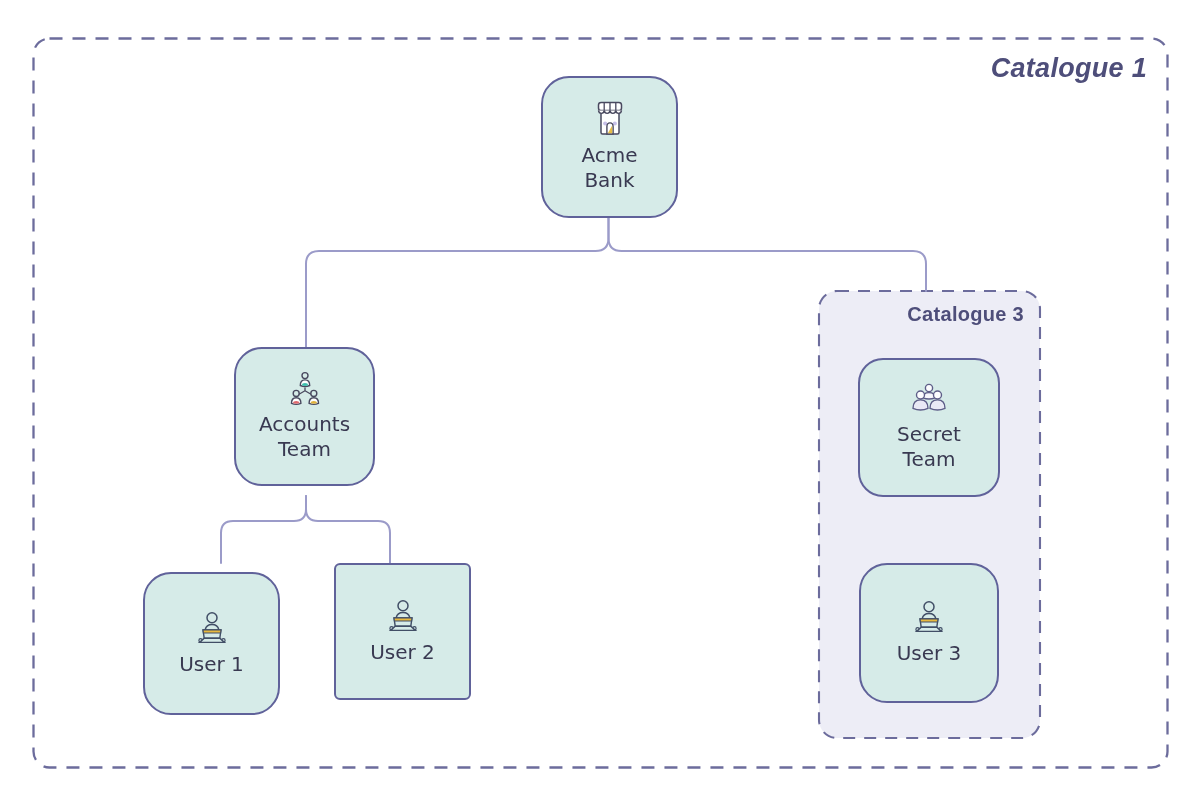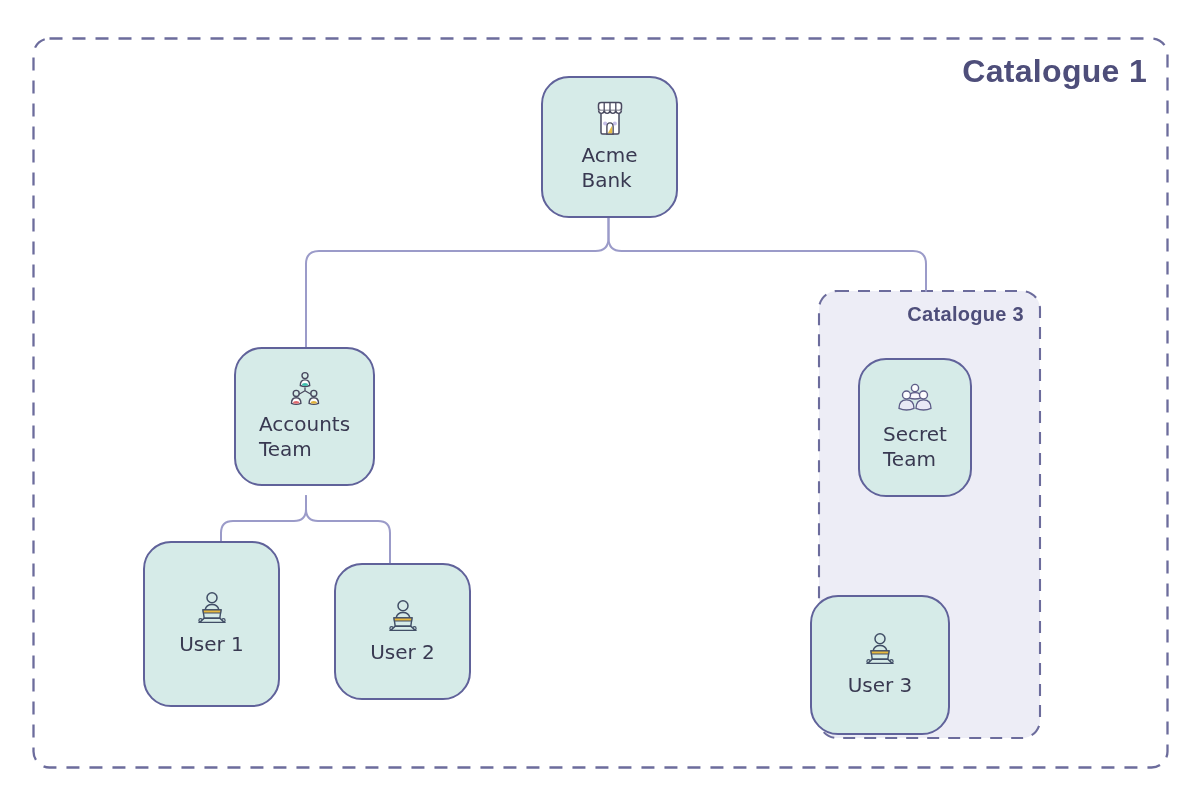--- a/index.html
+++ b/index.html
@@ -6,29 +6,29 @@
   .canvas{
     position:relative;width:1201px;height:801px;background:#ffffff;
     font-family:"DejaVu Sans","Liberation Sans",sans-serif;overflow:hidden;
   }
   .wires{position:absolute;left:0;top:0;z-index:1;}
   .container-box{position:absolute;z-index:0;background:transparent;}
   .container-label{
     position:absolute;z-index:3;font-weight:bold;color:#4e4e7a;
     font-family:"Liberation Sans","DejaVu Sans",sans-serif;letter-spacing:.3px;
   }
-  .container-label.lvl1{font-size:32px;}
+  .container-label.lvl1{font-size:27px;font-style:italic;}
   .container-label.lvl2{font-size:20px;}
   .node{
     position:absolute;z-index:2;background:#d6ebe8;border:2px solid #60629a;
     border-radius:28px;display:flex;flex-direction:column;align-items:center;
     justify-content:center;gap:5px;box-sizing:border-box;
   }
   .node-label{
-    color:#393951;font-size:20px;line-height:1.25;
+    color:#393951;font-size:20px;line-height:1.25;text-align:center;
     white-space:pre-line;
   }
   .icon{display:block;}
 </style>
 </head>
 <body>
 
 <div class="canvas">
 
   <svg class="wires" width="1201" height="801" viewBox="0 0 1201 801">
@@ -76,60 +76,60 @@
       <path d="M8.5 32.3 Q8.5 26.7 13.2 26.7 Q17.9 26.7 17.9 32.3 Q13.2 34.4 8.5 32.3 Z" fill="#ffffff" stroke="#49495f" stroke-width="1.4"></path>
       <path d="M9.8 32 Q13.2 33.5 16.6 32 Q16.2 29.9 13.2 29.9 Q10.2 29.9 9.8 32 Z" fill="#e0696e"></path>
       <circle cx="30.8" cy="22.4" r="3" fill="none" stroke="#49495f" stroke-width="1.4"></circle>
       <path d="M26.1 32.3 Q26.1 26.7 30.8 26.7 Q35.5 26.7 35.5 32.3 Q30.8 34.4 26.1 32.3 Z" fill="#ffffff" stroke="#49495f" stroke-width="1.4"></path>
       <path d="M27.4 32 Q30.8 33.5 34.2 32 Q33.8 29.9 30.8 29.9 Q27.8 29.9 27.4 32 Z" fill="#dfb23c"></path>
     </svg>
     <div class="node-label">Accounts
 Team</div>
   </div>
 
-  <div class="node" style="left:143px;top:541px;width:137px;height:166px;">
+  <div class="node" style="left:143px;top:572px;width:137px;height:143px;">
     <svg class="icon" width="44" height="36" viewBox="0 0 44 36">
       <circle cx="22" cy="6.8" r="5" fill="none" stroke="#414e66" stroke-width="1.5"></circle>
       <path d="M15.2 18.6 Q16.3 13.4 22 13.4 Q27.7 13.4 28.8 18.6" fill="none" stroke="#414e66" stroke-width="1.5"></path>
       <path d="M13 18.9 L31 18.9 L29.8 27.2 L14.2 27.2 Z" fill="#d6ebe8" stroke="#414e66" stroke-width="1.4"></path>
       <path d="M13 18.9 H31 L30.6 22 H13.4 Z" fill="#e8b93f" stroke="#414e66" stroke-width="1.1"></path>
       <circle cx="10.6" cy="29.4" r="1.7" fill="#d6ebe8" stroke="#414e66" stroke-width="1.2"></circle>
       <circle cx="33.4" cy="29.4" r="1.7" fill="#d6ebe8" stroke="#414e66" stroke-width="1.2"></circle>
       <path d="M9.6 31.4 L34.4 31.4 L29.8 27.2 L14.2 27.2 Z" fill="#d6ebe8" stroke="#414e66" stroke-width="1.4"></path>
     </svg>
     <div class="node-label">User 1</div>
   </div>
 
-  <div class="node" style="left:334px;top:563px;width:137px;height:137px;">
+  <div class="node" style="left:334px;top:563px;width:137px;height:137px;border-radius:6px;">
     <svg class="icon" width="44" height="36" viewBox="0 0 44 36">
       <circle cx="22" cy="6.8" r="5" fill="none" stroke="#414e66" stroke-width="1.5"></circle>
       <path d="M15.2 18.6 Q16.3 13.4 22 13.4 Q27.7 13.4 28.8 18.6" fill="none" stroke="#414e66" stroke-width="1.5"></path>
       <path d="M13 18.9 L31 18.9 L29.8 27.2 L14.2 27.2 Z" fill="#d6ebe8" stroke="#414e66" stroke-width="1.4"></path>
       <path d="M13 18.9 H31 L30.6 22 H13.4 Z" fill="#e8b93f" stroke="#414e66" stroke-width="1.1"></path>
       <circle cx="10.6" cy="29.4" r="1.7" fill="#d6ebe8" stroke="#414e66" stroke-width="1.2"></circle>
       <circle cx="33.4" cy="29.4" r="1.7" fill="#d6ebe8" stroke="#414e66" stroke-width="1.2"></circle>
       <path d="M9.6 31.4 L34.4 31.4 L29.8 27.2 L14.2 27.2 Z" fill="#d6ebe8" stroke="#414e66" stroke-width="1.4"></path>
     </svg>
     <div class="node-label">User 2</div>
   </div>
 
-  <div class="node" style="left:858px;top:358px;width:114px;height:139px;">
+  <div class="node" style="left:858px;top:358px;width:142px;height:139px;border-radius:25px;">
     <svg class="icon" width="44" height="34" viewBox="0 0 44 34">
       <circle cx="22" cy="5" r="3.6" fill="#fdfdff" stroke="#5e5e88" stroke-width="1.4"></circle>
       <path d="M15.8 14.8 Q15.8 9.6 22 9.6 Q28.2 9.6 28.2 14.8 Q22 17.2 15.8 14.8 Z" fill="#f7f7fc" stroke="#5e5e88" stroke-width="1.4"></path>
       <circle cx="13.5" cy="12" r="4" fill="#fdfdff" stroke="#5e5e88" stroke-width="1.4"></circle>
       <path d="M6 25.4 Q6 16.9 13.5 16.9 Q21 16.9 21 25.4 Q13.5 28.6 6 25.4 Z" fill="#e9e9f5" stroke="#5e5e88" stroke-width="1.4"></path>
       <circle cx="30.5" cy="12" r="4" fill="#fdfdff" stroke="#5e5e88" stroke-width="1.4"></circle>
       <path d="M23 25.4 Q23 16.9 30.5 16.9 Q38 16.9 38 25.4 Q30.5 28.6 23 25.4 Z" fill="#e9e9f5" stroke="#5e5e88" stroke-width="1.4"></path>
     </svg>
     <div class="node-label">Secret
 Team</div>
   </div>
 
-  <div class="node" style="left:810px;top:563px;width:140px;height:140px;margin-top:32px;">
+  <div class="node" style="left:859px;top:563px;width:140px;height:140px;">
     <svg class="icon" width="44" height="36" viewBox="0 0 44 36">
       <circle cx="22" cy="6.8" r="5" fill="none" stroke="#414e66" stroke-width="1.5"></circle>
       <path d="M15.2 18.6 Q16.3 13.4 22 13.4 Q27.7 13.4 28.8 18.6" fill="none" stroke="#414e66" stroke-width="1.5"></path>
       <path d="M13 18.9 L31 18.9 L29.8 27.2 L14.2 27.2 Z" fill="#d6ebe8" stroke="#414e66" stroke-width="1.4"></path>
       <path d="M13 18.9 H31 L30.6 22 H13.4 Z" fill="#e8b93f" stroke="#414e66" stroke-width="1.1"></path>
       <circle cx="10.6" cy="29.4" r="1.7" fill="#d6ebe8" stroke="#414e66" stroke-width="1.2"></circle>
       <circle cx="33.4" cy="29.4" r="1.7" fill="#d6ebe8" stroke="#414e66" stroke-width="1.2"></circle>
       <path d="M9.6 31.4 L34.4 31.4 L29.8 27.2 L14.2 27.2 Z" fill="#d6ebe8" stroke="#414e66" stroke-width="1.4"></path>
     </svg>
     <div class="node-label">User 3</div>

